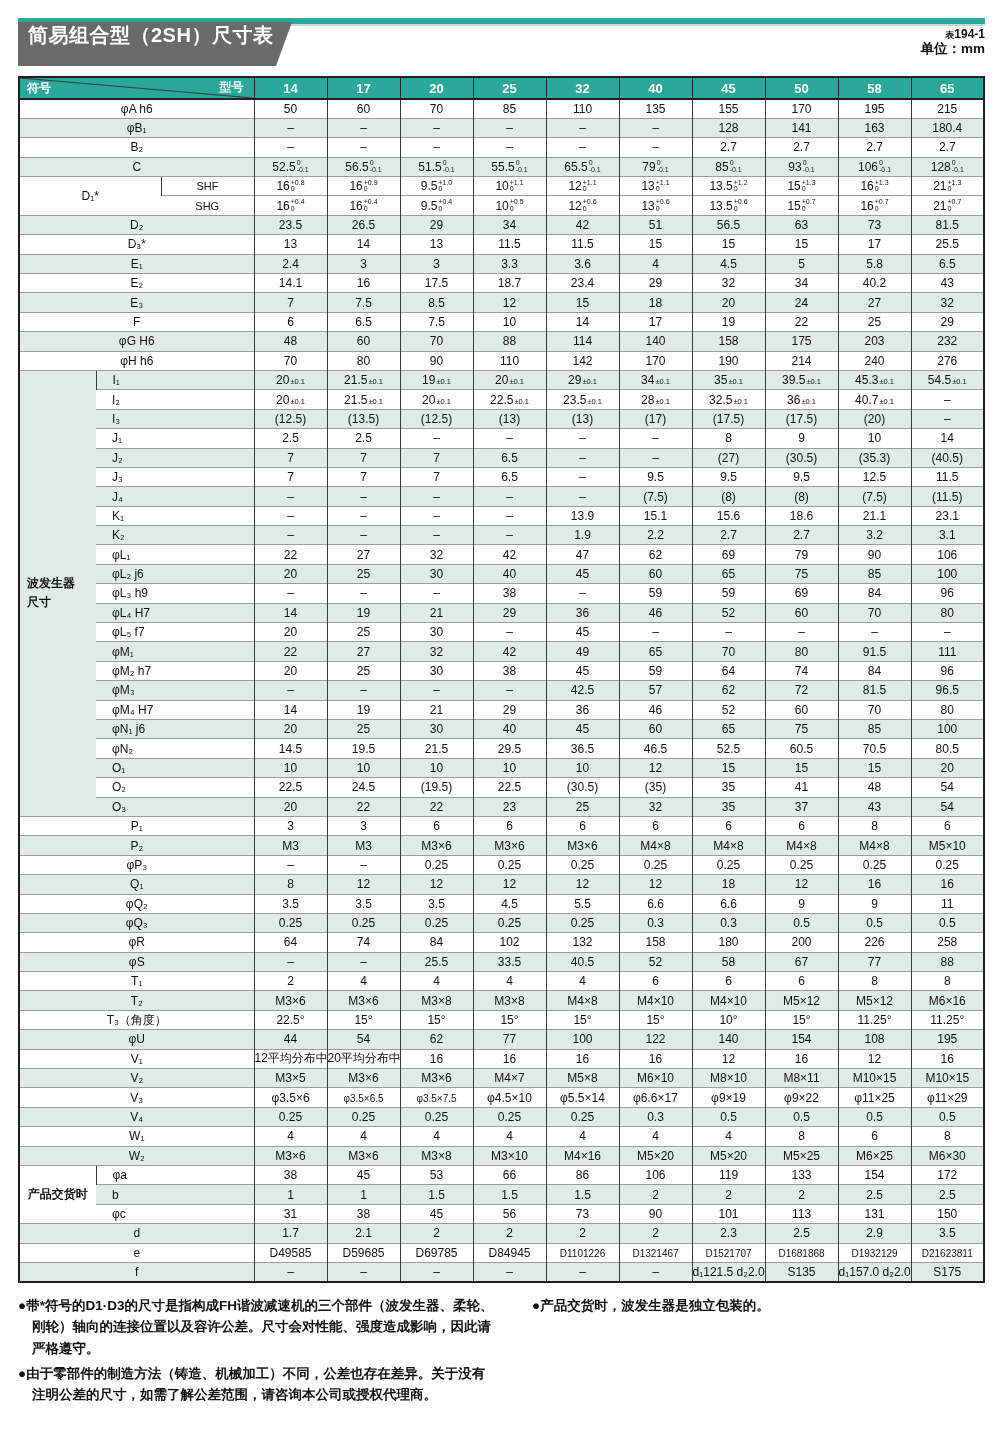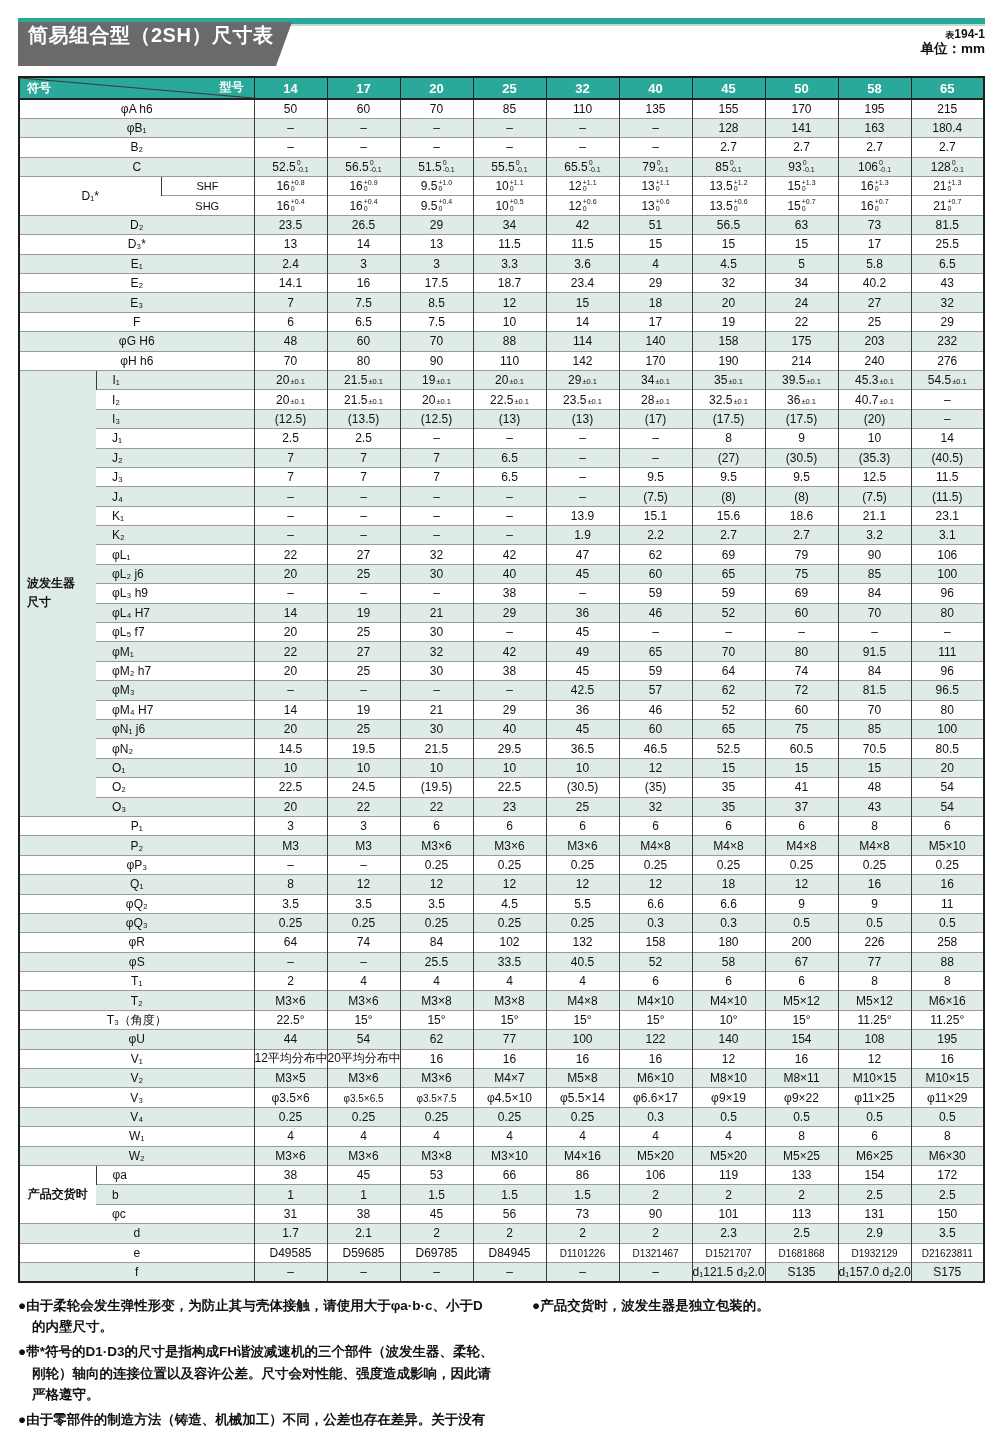--- a/index.html
+++ b/index.html
@@ -1100,21 +1100,20 @@
             <td><span>S135</span></td>
             <td><span class="xs">d₁157.0 d₂2.0</span></td>
             <td><span>S175</span></td>
           </tr>
         </tbody>
       </table>
     </div>
 
   <div class="notes">
     <div class="ncol left" id="notes-left">
-        <div class="nitem">●由于柔轮会发生弹性形变，为防止其与壳体接触，请使用大于φa·b·c、小于D的内壁尺寸。</div>
         <div class="nitem">●带*符号的D1·D3的尺寸是指构成FH谐波减速机的三个部件（波发生器、柔轮、刚轮）轴向的连接位置以及容许公差。尺寸会对性能、强度造成影响，因此请严格遵守。</div>
         <div class="nitem">●由于零部件的制造方法（铸造、机械加工）不同，公差也存在差异。关于没有注明公差的尺寸，如需了解公差范围，请咨询本公司或授权代理商。</div>
       </div>
     <div class="ncol right" id="notes-right">
         <div class="nitem ind">●产品交货时，波发生器是独立包装的。</div>
       </div>
   </div>
 </div>
 
 </body></html>

